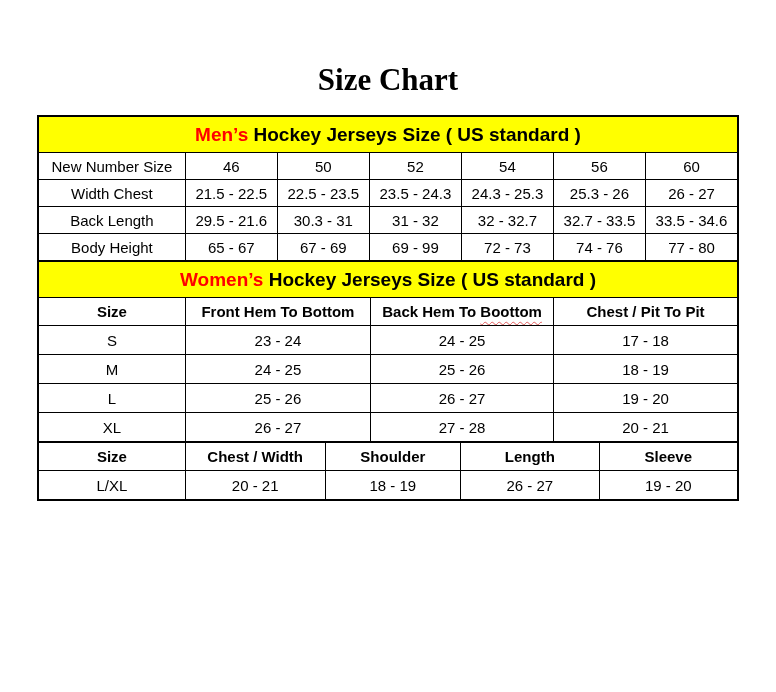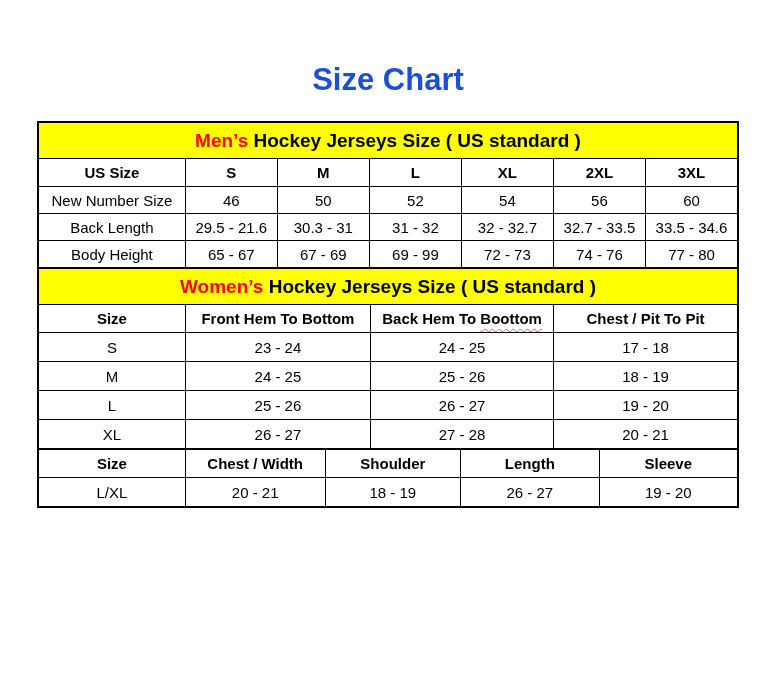--- a/index.html
+++ b/index.html
@@ -14,27 +14,28 @@
   }
   .page-title {
     position: absolute;
     top: 62px;
     left: 0;
     width: 776px;
     margin: 0;
     text-align: center;
     font-size: 31px;
     font-weight: bold;
-    color: #1d4ed8;
+    color: #000000;
     letter-spacing: 0px;
+    font-family: Liberation Serif, serif;
   }
   .chart-wrap {
     position: absolute;
     left: 37px;
-    top: 121px;
+    top: 115px;
     width: 700px;
     border: 1px solid #000000;
   }
   table.size-table {
     border-collapse: collapse;
     width: 100%;
     table-layout: fixed;
   }
   table.size-table th,
   table.size-table td {
@@ -87,37 +88,37 @@
         <col style="width:13.17%">
         <col style="width:13.17%">
         <col style="width:13.17%">
         <col style="width:13.16%">
         <col style="width:13.16%">
     </colgroup>
     <tbody>
         <tr>
       <td class="band" colspan="7"><span class="accent">Men’s</span><span> Hockey Jerseys Size ( US standard )</span></td>
     </tr>
-    <tr class="hdr">
-      <th>US Size</th>
-      <th>S</th>
-      <th>M</th>
-      <th>L</th>
-      <th>XL</th>
-      <th>2XL</th>
-      <th>3XL</th>
-    </tr>
     <tr class="data">
       <td class="rowlabel-plain">New Number Size</td>
       <td>46</td>
       <td>50</td>
       <td>52</td>
       <td>54</td>
       <td>56</td>
       <td>60</td>
+    </tr>
+    <tr class="data">
+      <td class="rowlabel-plain">Width Chest</td>
+      <td>21.5 - 22.5</td>
+      <td>22.5 - 23.5</td>
+      <td>23.5 - 24.3</td>
+      <td>24.3 - 25.3</td>
+      <td>25.3 - 26</td>
+      <td>26 - 27</td>
     </tr>
     <tr class="data">
       <td class="rowlabel-plain">Back Length</td>
       <td>29.5 - 21.6</td>
       <td>30.3 - 31</td>
       <td>31 - 32</td>
       <td>32 - 32.7</td>
       <td>32.7 - 33.5</td>
       <td>33.5 - 34.6</td>
     </tr>

